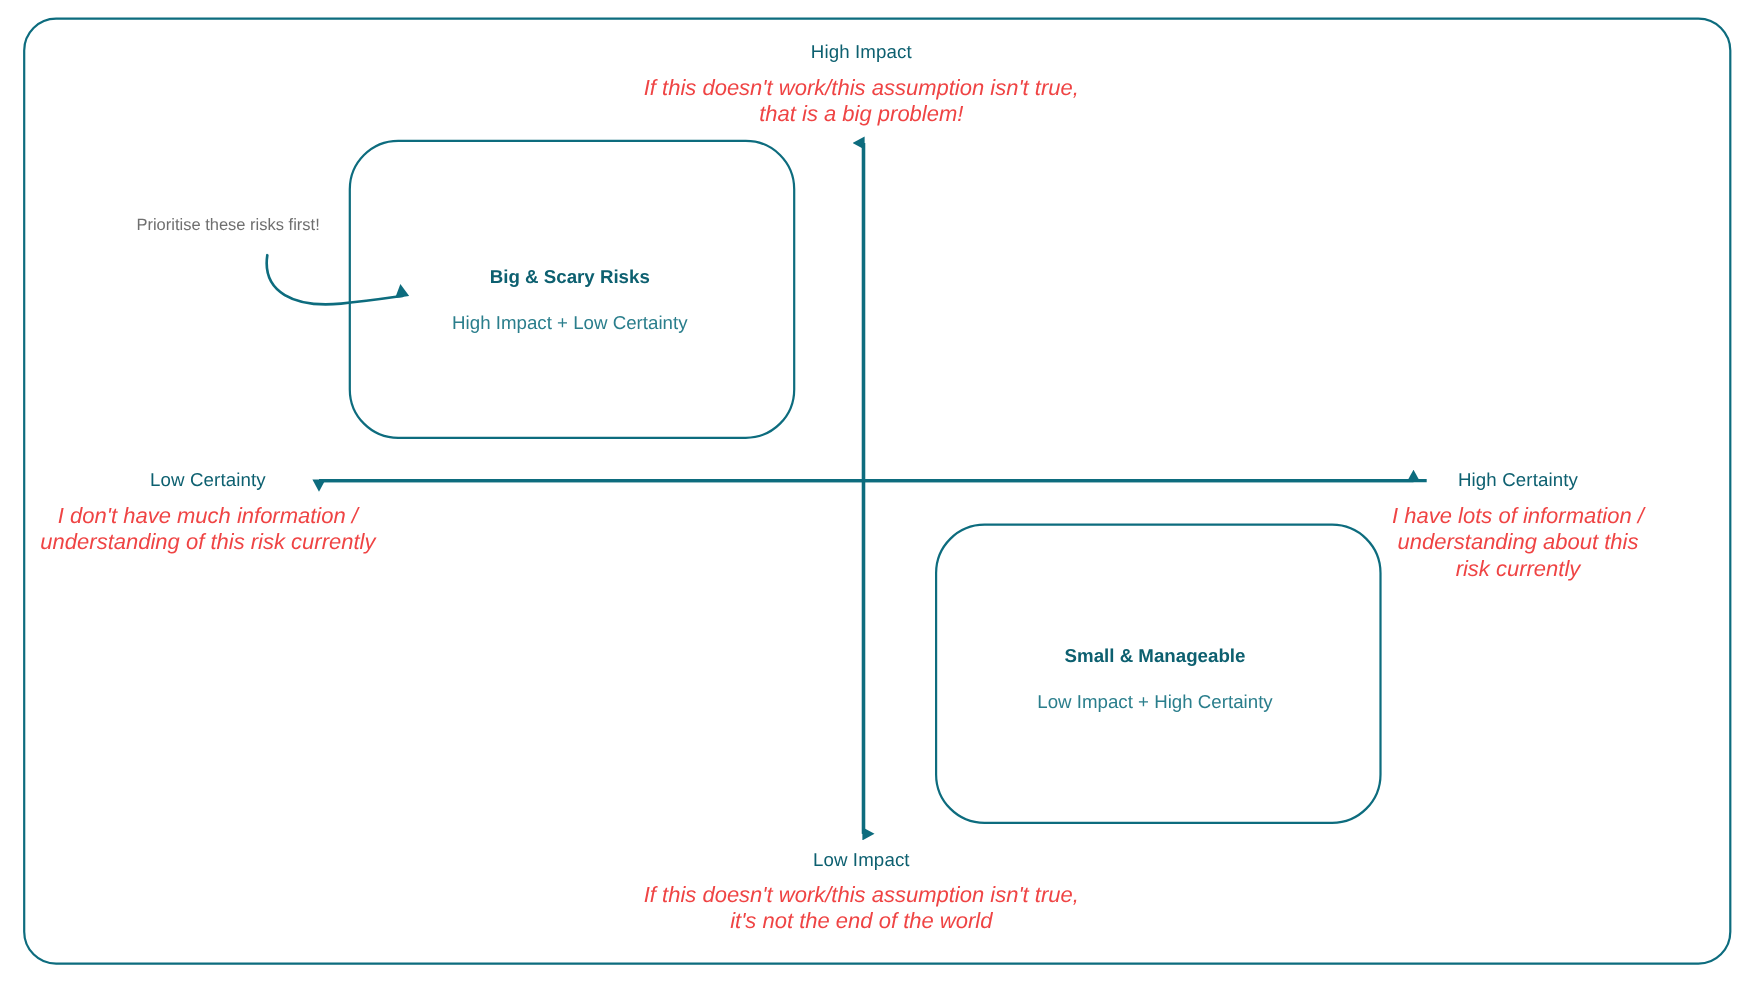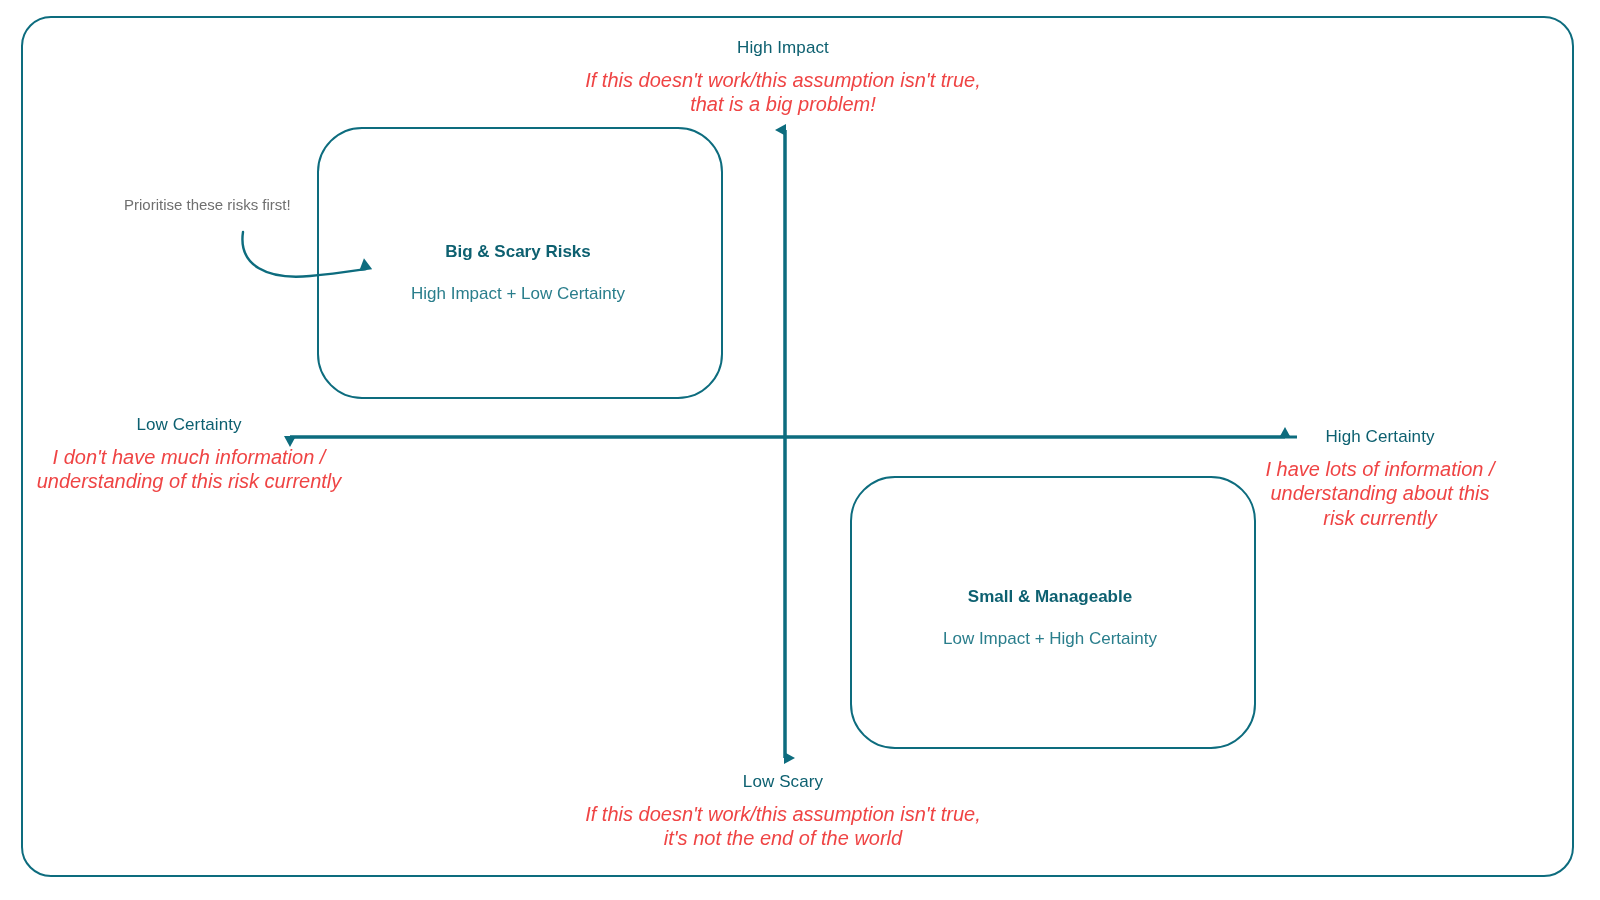--- a/index.html
+++ b/index.html
@@ -74,21 +74,21 @@
   }
   
   #bottom-label {
     left: 583px;
     top: 772px;
     width: 400px;
   }
   
   #left-label {
     left: 28px;
-    top: 415px;
+    top: 427px;
     width: 322px;
   }
   
   #right-label {
     left: 1263px;
     top: 427px;
     width: 234px;
   }
 
   
@@ -170,21 +170,21 @@
 
     <path d="M 243 232 C 238 266, 268 280, 310 276 C 332 274, 352 271, 366 269" fill="none" stroke="#0d6c7e" stroke-width="2.4" stroke-linecap="round" marker-end="url(#arrow-callout)"></path>
   </svg>
 
   <div class="label-block" id="top-label">
     <div class="heading">High Impact</div>
     <div class="subtext">If this doesn't work/this assumption isn't true, that is a big problem!</div>
   </div>
 
   <div class="label-block" id="bottom-label">
-    <div class="heading">Low Scary</div>
+    <div class="heading">Low Impact</div>
     <div class="subtext">If this doesn't work/this assumption isn't true, it's not the end of the world</div>
   </div>
 
   <div class="label-block" id="left-label">
     <div class="heading">Low Certainty</div>
     <div class="subtext">I don't have much information / understanding of this risk currently</div>
   </div>
 
   <div class="label-block" id="right-label">
     <div class="heading">High Certainty</div>

